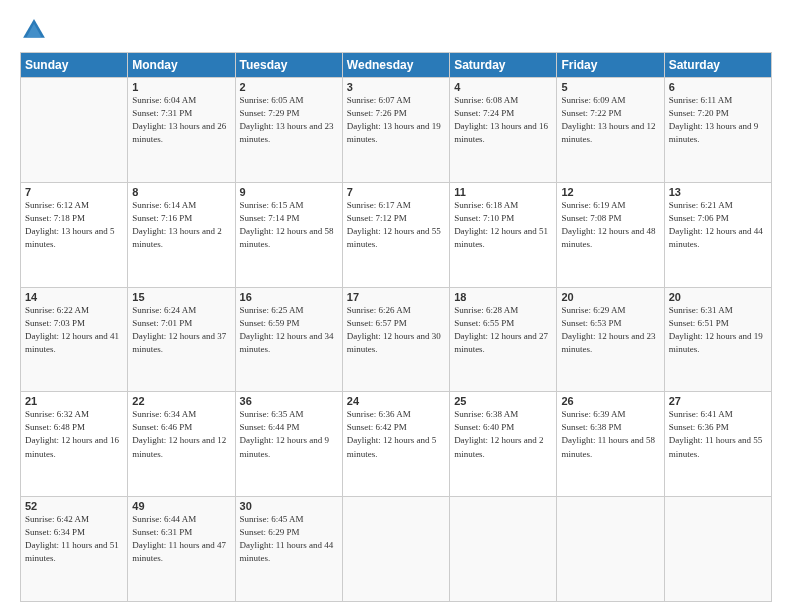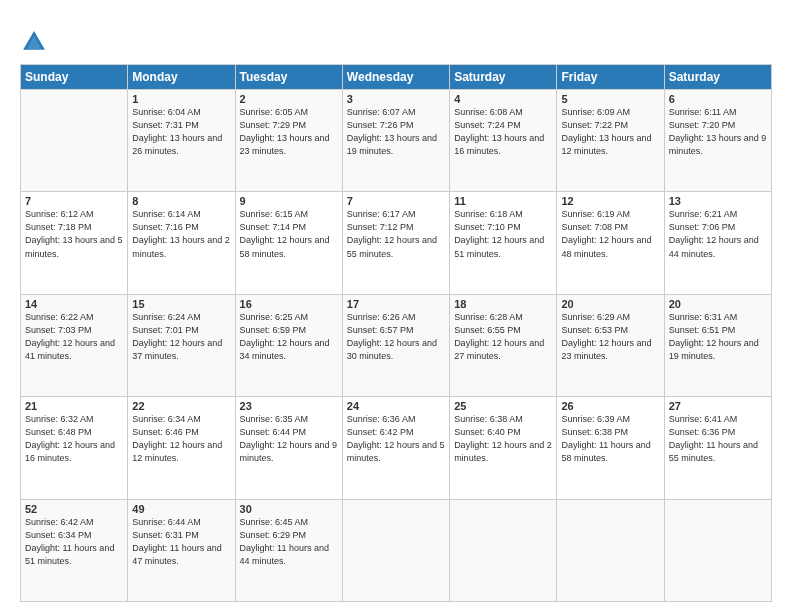--- a/index.html
+++ b/index.html
@@ -6,21 +6,21 @@
     body {
       font-family: Arial, sans-serif;
       background: #fff;
       width: 792px;
       height: 612px;
       overflow: hidden;
     }
     .page {
       width: 792px;
       height: 612px;
-      padding: 28px 20px 10px 20px;
+      padding: 16px 20px 10px 20px;
       display: flex;
       flex-direction: column;
     }
     .header {
       display: flex;
       justify-content: space-between;
       align-items: flex-start;
       margin-bottom: 8px;
     }
     .logo {
@@ -80,20 +80,21 @@
     .day-num {
       font-size: 11px;
       font-weight: bold;
       display: block;
       margin-bottom: 1px;
     }
     .day-info {
       font-size: 9px;
       line-height: 1.45;
       color: #333;
+      font-family: Liberation Serif, serif;
     }
     .empty-cell {
       background: #fff;
     }
     tr:nth-child(odd) td {
       background-color: #f9f9f9;
     }
     tr:nth-child(even) td {
       background-color: #fff;
     }
@@ -222,21 +223,21 @@
         <tr>
           <td>
             <span class="day-num">21</span>
             <div class="day-info">Sunrise: 6:32 AM<br>Sunset: 6:48 PM<br>Daylight: 12 hours and 16 minutes.</div>
           </td>
           <td>
             <span class="day-num">22</span>
             <div class="day-info">Sunrise: 6:34 AM<br>Sunset: 6:46 PM<br>Daylight: 12 hours and 12 minutes.</div>
           </td>
           <td>
-            <span class="day-num">23</span>
+            <span class="day-num">36</span>
             <div class="day-info">Sunrise: 6:35 AM<br>Sunset: 6:44 PM<br>Daylight: 12 hours and 9 minutes.</div>
           </td>
           <td>
             <span class="day-num">24</span>
             <div class="day-info">Sunrise: 6:36 AM<br>Sunset: 6:42 PM<br>Daylight: 12 hours and 5 minutes.</div>
           </td>
           <td>
             <span class="day-num">25</span>
             <div class="day-info">Sunrise: 6:38 AM<br>Sunset: 6:40 PM<br>Daylight: 12 hours and 2 minutes.</div>
           </td>

